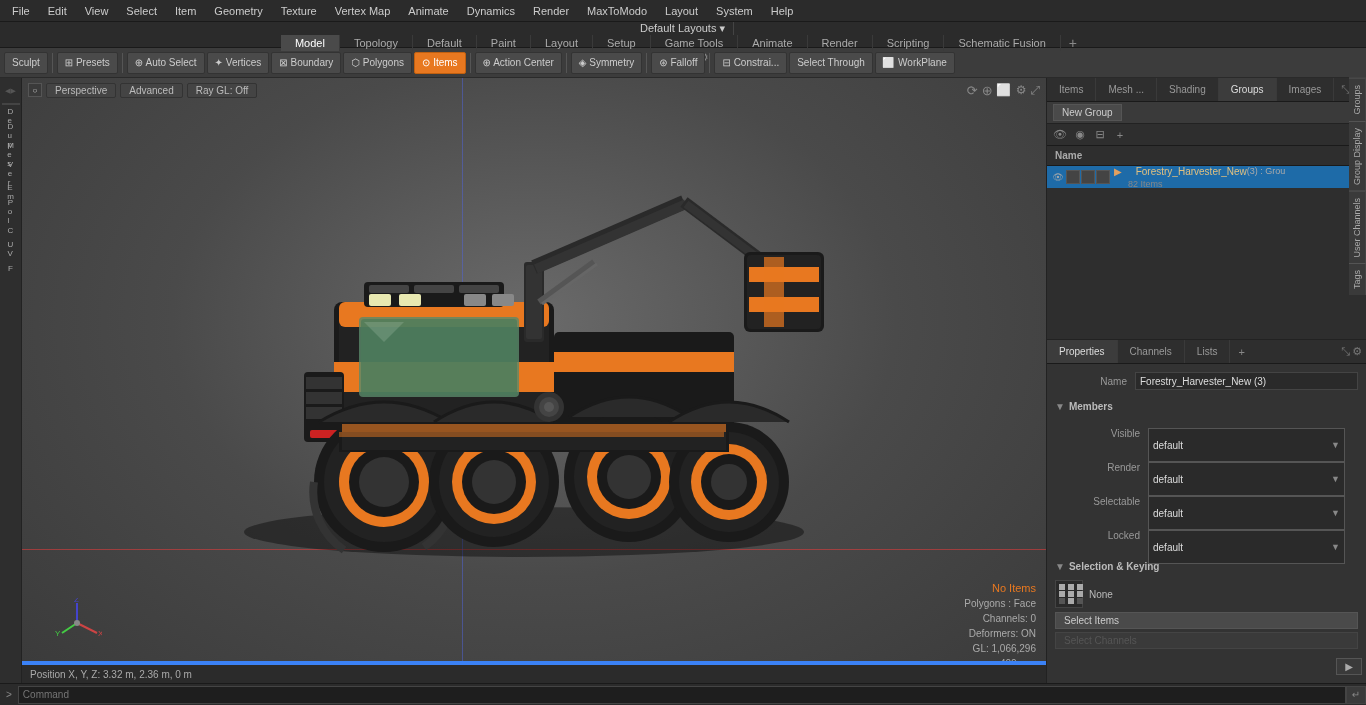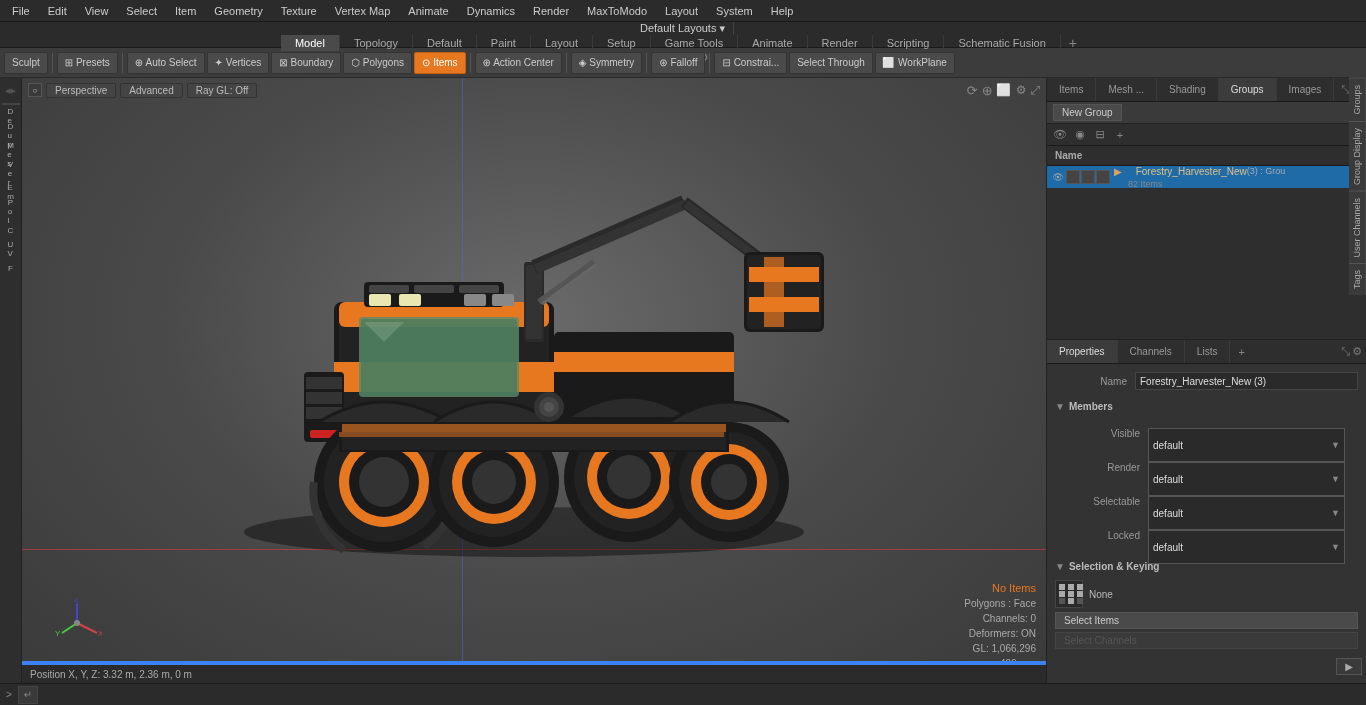--- a/index.html
+++ b/index.html
@@ -503,14 +503,15 @@
 
 <div id="right-edge" style="position:fixed;right:0;top:78px;z-index:100;">
   <div class="edge-tab">Groups</div>
   <div class="edge-tab">Group Display</div>
   <div class="edge-tab">User Channels</div>
   <div class="edge-tab">Tags</div>
 </div>
 
 <div id="cmd-bar">
   <span id="cmd-prompt">&gt;</span>
+  <input id="cmd-input" type="text" placeholder="Command" style="">
   <button id="cmd-submit">↵</button>
 </div>
 
 </body></html>

